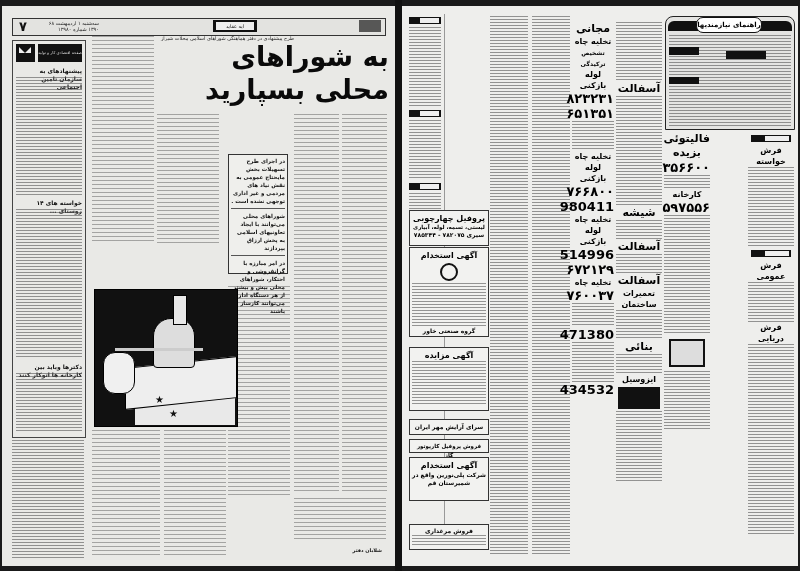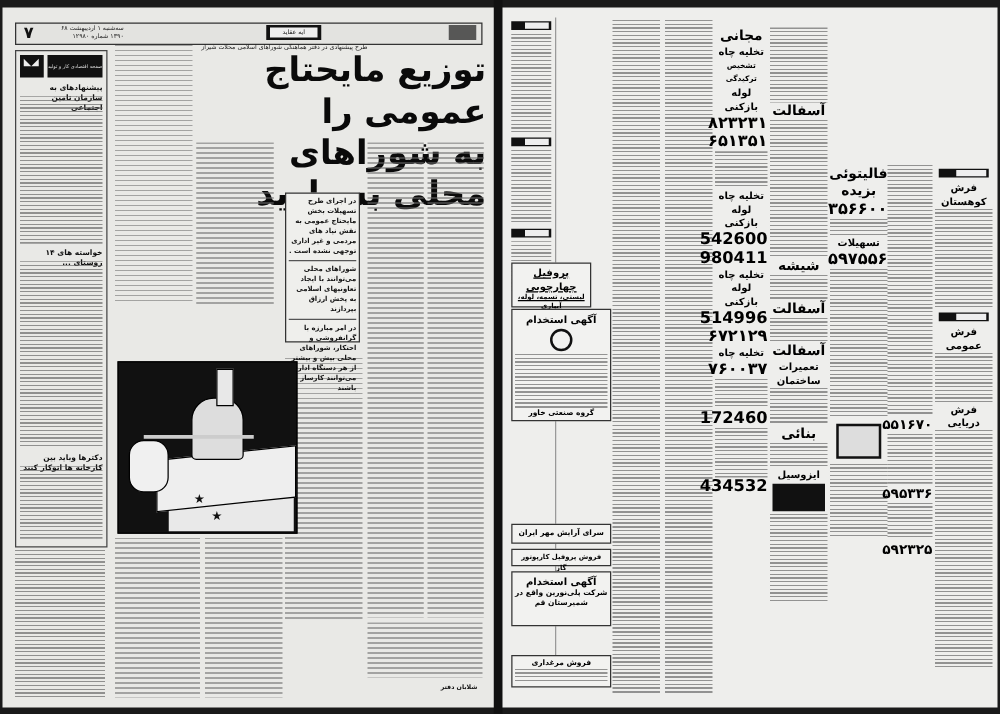--- a/index.html
+++ b/index.html
@@ -61,21 +61,20 @@
       <div>۱۳۹۰ شماره ۱۲۹۸۰</div>
     </div>
     <div class="section">
         <span>ایه عقاید</span>
       </div>
     <div class="logo"></div>
   </div>
 
   <div class="kicker">طرح پیشنهادی در دفتر  هماهنگی شوراهای اسلامی محلات شیراز</div>
   <div class="headline rtl">
-    <div>توزیع مایحتاج عمومی را</div>
     <div>به شوراهای محلی بسپارید</div>
   </div>
 
   <div class="leftbox">
     <div class="logo-y">
         <i></i>
       </div>
     <div class="banner">صفحه اقتصادی کار و تولید</div>
     <div class="subh" style="position:absolute;left:3px;right:3px;top:26px;">پیشنهادهای به سازمان تامین اجتماعی</div>
     <div class="lines dense" style="position:absolute;left:3px;right:3px;top:36px;height:118px;"></div>
@@ -111,47 +110,59 @@
   </div>
 
   <div class="lines" style="position:absolute;left:90px;top:424px;width:68px;height:128px;"></div>
   <div class="lines" style="position:absolute;left:162px;top:424px;width:62px;height:128px;"></div>
   <div class="lines" style="position:absolute;left:292px;top:492px;width:92px;height:44px;"></div>
   <div class="subh" style="position:absolute;left:300px;top:540px;width:80px;font-size:5px;">شلابان دفتر</div>
 </div>
 
 <div class="page right-page">
 
+  <div style="position:absolute;left:263px;top:10px;width:128px;height:112px;border:1px solid #222;border-radius:8px 8px 0 0;background:#e4e4e2;">
+    <div style="position:absolute;left:2px;right:2px;top:4px;height:10px;background:#111;border-radius:6px 6px 0 0;"></div>
+    <div style="position:absolute;left:30px;top:0;width:64px;height:14px;background:#fff;border:1px solid #111;border-radius:7px;font:bold 7px/14px 'DejaVu Sans',sans-serif;text-align:center;direction:rtl;">راهنمای نیازمندیها</div>
+    <div class="lines dense" style="position:absolute;left:3px;right:3px;top:18px;bottom:3px;"></div>
+    <div style="position:absolute;left:3px;top:30px;width:30px;height:8px;background:#111;"></div>
+    <div style="position:absolute;left:60px;top:34px;width:40px;height:8px;background:#111;"></div>
+    <div style="position:absolute;left:3px;top:60px;width:30px;height:7px;background:#111;"></div>
+  </div>
 
   <div class="adcol" style="left:4px;width:38px;height:520px;">
     <span class="adtab">
         <span></span>
       </span>
     <div class="lines dense" style="height:80px;margin:0 3px;"></div>
     <span class="adtab">
         <span></span>
       </span>
     <div class="lines dense" style="height:60px;margin:0 3px;"></div>
     <span class="adtab">
         <span></span>
       </span>
     <div class="lines dense" style="height:40px;margin:0 3px;"></div>
   </div>
 
-  <div class="adbox" style="position:absolute;left:4px;top:201px;width:64px;height:36px;text-decoration:underline;">
+  <div class="adbox" style="position:absolute;left:4px;top:201px;width:80px;height:36px;">
     <div class="midword">پروفیل چهارچوبی</div>
     <div style="font:bold 5.5px/7px 'DejaVu Sans',sans-serif;text-align:center;direction:rtl;">لیستی، تسمه، لوله، آبیاری</div>
     <div style="font:bold 6px/8px 'DejaVu Sans',sans-serif;text-align:center;direction:rtl;">سیری ۷۸۲۰۷۵ - ۷۸۵۳۴۴</div>
   </div>
   <div class="adbox" style="position:absolute;left:4px;top:238px;width:80px;height:90px;">
     <div class="midword">آگهی استخدام</div>
     <div style="width:14px;height:14px;border:2px solid #111;border-radius:50%;margin:2px auto;position:relative;"></div>
     <div class="lines dense" style="height:44px;"></div>
     <div style="font:bold 6px/8px 'DejaVu Sans',sans-serif;text-align:center;direction:rtl;">گروه صنعتی خاور</div>
   </div>
+  <div class="adbox" style="position:absolute;left:4px;top:338px;width:80px;height:64px;">
+    <div class="midword">آگهی مزایده</div>
+    <div class="lines dense" style="height:44px;"></div>
+  </div>
   <div class="adbox" style="position:absolute;left:4px;top:410px;width:80px;height:16px;">
     <div style="font:bold 6px/10px 'DejaVu Sans',sans-serif;text-align:center;direction:rtl;">سرای آرایش مهر ایران</div>
   </div>
   <div class="adbox" style="position:absolute;left:4px;top:430px;width:80px;height:14px;">
     <div style="font:bold 5.5px/9px 'DejaVu Sans',sans-serif;text-align:center;direction:rtl;">فروش پروفیل کارپوتور گاز</div>
   </div>
   <div class="adbox" style="position:absolute;left:4px;top:448px;width:80px;height:44px;">
     <div class="midword">آگهی استخدام</div>
     <div style="font:bold 6px/8px 'DejaVu Sans',sans-serif;text-align:center;direction:rtl;">شرکت پلی‌نورین واقع در شمیرستان قم</div>
   </div>
@@ -166,30 +177,30 @@
   <div style="position:absolute;left:170px;top:16px;width:42px;height:540px;">
     <div class="bigword">مجانی</div>
     <div class="midword">تخلیه چاه</div>
     <div class="midword" style="font-size:6px">تشخیص ترکیدگی</div>
     <div class="midword">لوله بازکنی</div>
     <div class="phone">۸۲۳۲۳۱</div>
     <div class="phone">۶۵۱۳۵۱</div>
     <div class="lines dense" style="height:30px"></div>
     <div class="midword">تخلیه چاه</div>
     <div class="midword">لوله بازکنی</div>
-    <div class="phone">542600</div>
+    <div class="phone">۷۶۶۸۰۰</div>
     <div class="phone">980411</div>
     <div class="midword">تخلیه چاه</div>
     <div class="midword">لوله بازکنی</div>
     <div class="phone">514996</div>
     <div class="phone">۶۷۲۱۲۹</div>
     <div class="midword">تخلیه چاه</div>
     <div class="phone">۷۶۰۰۳۷</div>
     <div class="lines dense" style="height:24px"></div>
-    <div class="phone">172460</div>
+    <div class="phone">471380</div>
     <div class="lines dense" style="height:40px"></div>
     <div class="phone">434532</div>
   </div>
 
   <div style="position:absolute;left:214px;top:16px;width:46px;height:540px;">
     <div class="lines dense" style="height:60px"></div>
     <div class="bigword">آسفالت</div>
     <div class="lines dense" style="height:110px"></div>
     <div class="bigword">شیشه</div>
     <div class="lines dense" style="height:20px"></div>
@@ -202,41 +213,33 @@
     <div class="lines dense" style="height:20px"></div>
     <div class="midword">ایزوسیل</div>
     <div style="height:22px;background:#111;margin:2px"></div>
     <div class="lines dense" style="height:70px"></div>
   </div>
 
   <div style="position:absolute;left:262px;top:126px;width:46px;height:430px;">
     <div class="bigword">فالیتوئی بزیده</div>
     <div class="phone">۳۵۶۶۰۰</div>
     <div class="lines dense" style="height:14px"></div>
-    <div class="midword">تسهیلات</div>
+    <div class="midword">کارخانه</div>
     <div class="phone">۵۹۷۵۵۶</div>
     <div class="lines dense" style="height:120px"></div>
     <div style="width:32px;height:24px;border:2px solid #111;margin:4px auto;background:#ddd;"></div>
     <div class="lines dense" style="height:60px"></div>
   </div>
 
-  <div style="position:absolute;left:308px;top:126px;width:36px;height:430px;">
-    <div class="lines dense" style="height:200px"></div>
-    <div class="phone" style="font-size:11px">۵۵۱۶۷۰</div>
-    <div class="lines dense" style="height:40px"></div>
-    <div class="phone" style="font-size:11px">۵۹۵۳۳۶</div>
-    <div class="lines dense" style="height:30px"></div>
-    <div class="phone" style="font-size:11px">۵۹۲۳۲۵</div>
-  </div>
 
   <div style="position:absolute;left:346px;top:126px;width:46px;height:430px;">
     <span class="adtab">
         <span></span>
       </span>
-    <div class="midword">فرش کوهستان</div>
+    <div class="midword">فرش خواسته</div>
     <div class="lines dense" style="height:80px"></div>
     <span class="adtab">
         <span></span>
       </span>
     <div class="midword">فرش عمومی</div>
     <div class="lines dense" style="height:40px"></div>
     <div class="midword">فرش دریایی</div>
     <div class="lines dense" style="height:190px"></div>
   </div>
 </div>

